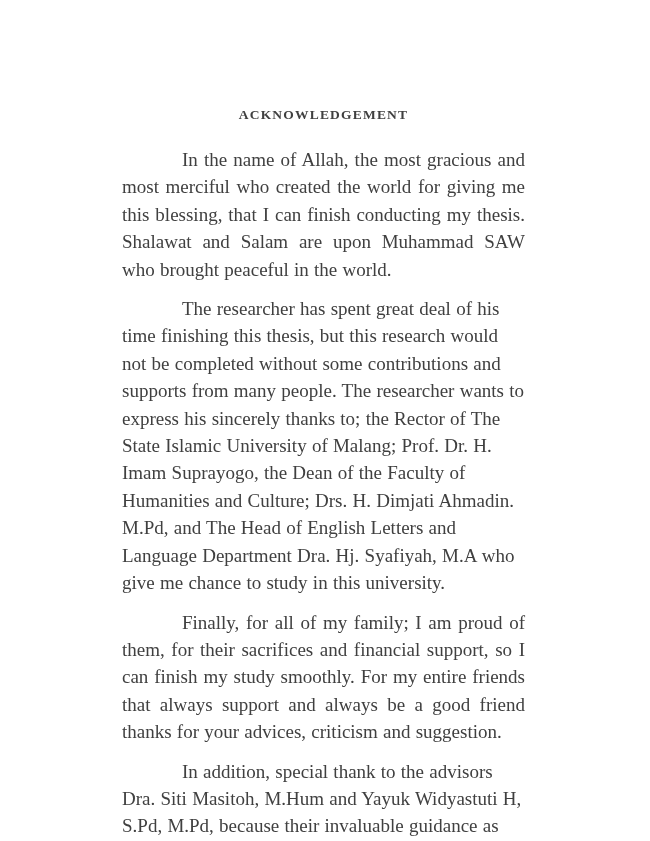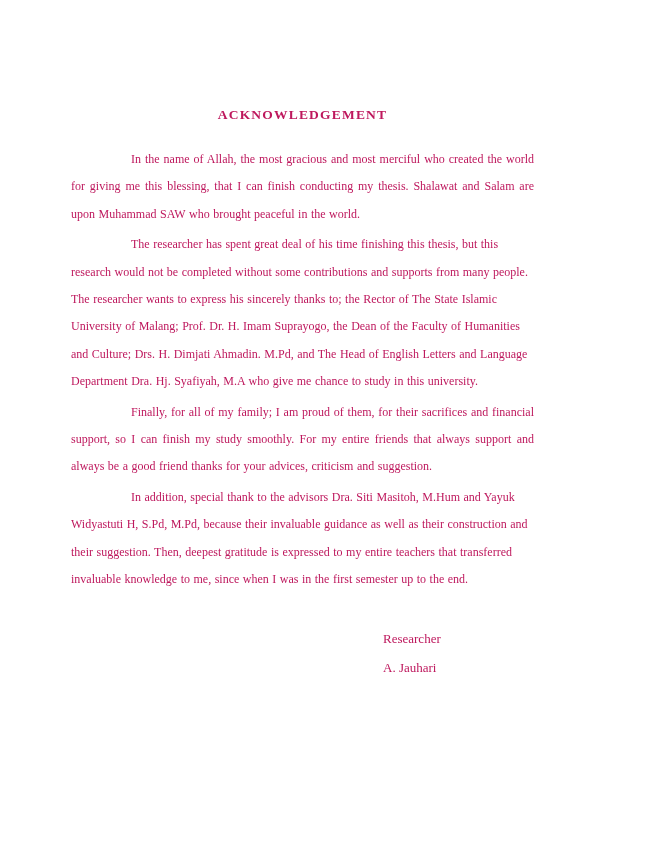--- a/index.html
+++ b/index.html
@@ -6,36 +6,36 @@
     margin: 0;
     padding: 0;
     background: #ffffff;
   }
   .page {
     position: relative;
     width: 650px;
     height: 841px;
     background: #ffffff;
     font-family: "Liberation Serif", serif;
-    color: #be185d;
+    color: #404040;
     box-sizing: border-box;
-    padding: 107px 113px 0 68px;
+    padding: 107px 113px 0 110px;
     overflow: hidden;
   }
   .title {
     font-size: 13.5px;
     font-weight: bold;
     text-align: center;
     letter-spacing: 1.2px;
     margin: 0 0 23px 0;
     line-height: 16px;
   }
   .para {
-    margin: 3px;
-    font-size: 12px;
+    margin: 12px;
+    font-size: 19px;
     line-height: 27.4px;
     text-indent: 60px;
     text-align: left;
     word-spacing: 0.5px;
   }
   .para.justify {
     text-align: justify;
   }
   .signature {
     margin-top: 30px;

